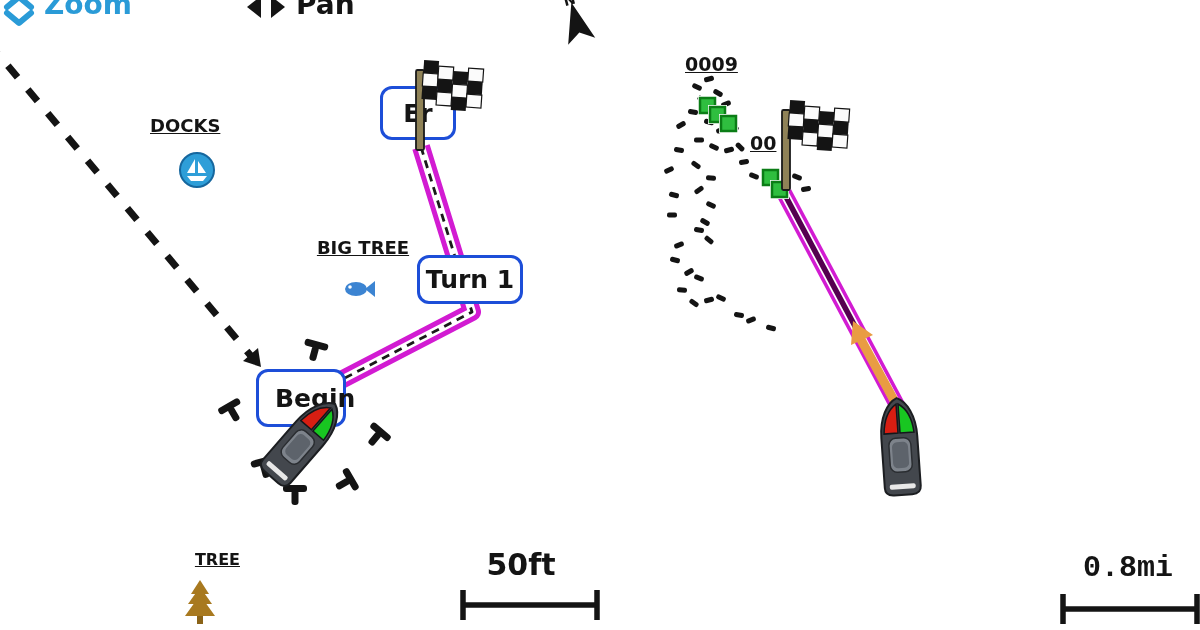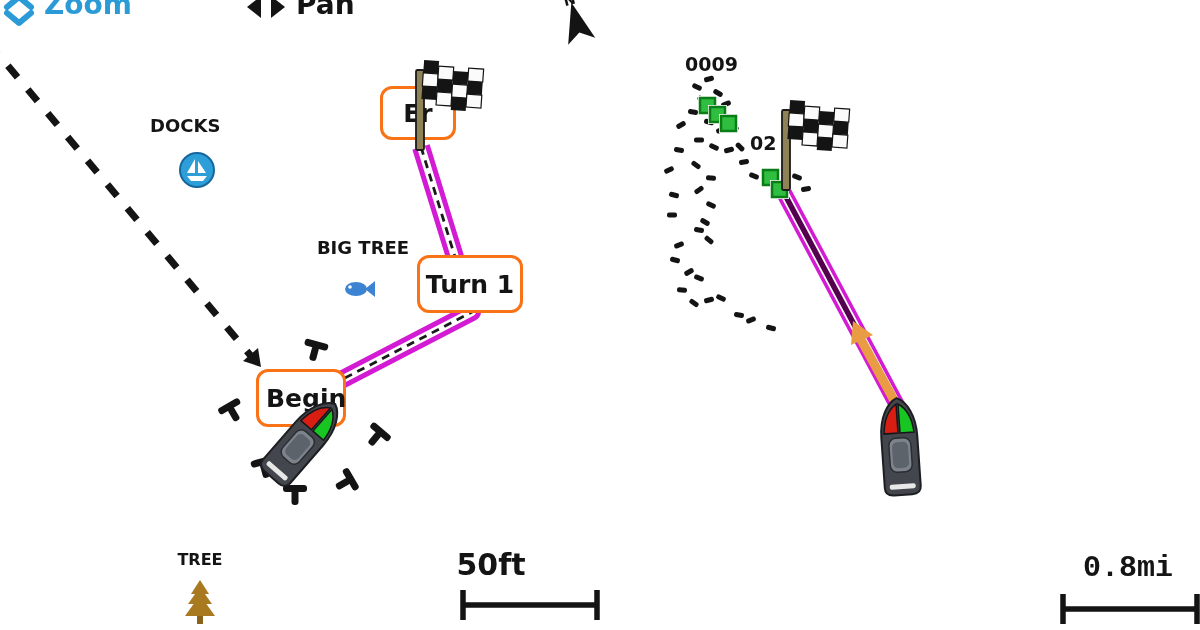--- a/index.html
+++ b/index.html
@@ -6,23 +6,23 @@
   .screen{
     position:relative;width:1200px;height:630px;background:#FFFFFF;
     overflow:hidden;font-family:"DejaVu Sans","Liberation Sans",sans-serif;
     font-weight:700;color:#141414;
   }
   .panel{position:absolute;top:0;width:600px;height:630px;}
   #panel-left{left:0;}
   #panel-right{left:600px;}
   .abs{position:absolute;}
   .base-svg{position:absolute;left:0;top:0;}
-  .map-label{position:absolute;white-space:nowrap;line-height:1.1;}
+  .map-label{position:absolute;white-space:nowrap;line-height:1.1;text-decoration:underline;}
   .wp-box{
-    position:absolute;background:#FFFFFF;border:3px solid #f97316;border-radius:12px;
+    position:absolute;background:#FFFFFF;border:3px solid #1d4ed8;border-radius:12px;
     display:flex;align-items:center;justify-content:center;font-size:25px;box-sizing:border-box;
   }
   .ctrl{position:absolute;display:flex;align-items:flex-start;}
   .ctrl-label{font-size:28px;line-height:1;}
   .blue{color:#2A9BD7;}
   .scale-label{position:absolute;font-size:30px;text-align:center;}
   svg{overflow:visible;}
 </style>
 </head>
 <body>
@@ -105,35 +105,35 @@
         </g>
       <use href="#sym-dock" id="dock-icon" transform="translate(197,170)"></use>
       <use href="#sym-fish" id="fish-icon" transform="translate(356,289)"></use>
       <use href="#sym-tree" id="tree-icon" transform="translate(200,602)"></use>
     </svg>
 
     <div class="map-label" style="left:150px;top:116px;width:94px;text-align:left;font-size:18px;">DOCKS</div>
 
     <div class="map-label" style="left:300px;top:238px;width:126px;text-align:center;font-size:18px;">BIG TREE</div>
 
-    <div class="map-label" style="left:160px;top:551px;width:80px;text-align:center;font-size:16px;">TREE</div>
+    <div class="map-label" style="left:160px;top:551px;width:80px;text-align:right;font-size:16px;">TREE</div>
 
     <div class="wp-box" style="left:380px;top:86px;width:76px;height:54px;">
       <span>Er</span>
     </div>
 
     <svg class="abs" id="flag-left" width="90" height="110" viewBox="0 0 90 110" style="left: 400px; top: 46px;">
       <use href="#sym-flag"></use>
     </svg>
 
-    <div class="wp-box" style="left:417px;top:255px;width:106px;height:58px;">
+    <div class="wp-box" style="left:417px;top:255px;width:106px;height:49px;">
       <span>Turn 1</span>
     </div>
 
-    <div class="wp-box" style="left:256px;top:369px;width:90px;height:58px;justify-content:flex-start;padding-left:7px;">
+    <div class="wp-box" style="left:256px;top:369px;width:90px;height:58px;justify-content:flex-start;padding-left:16px;">
       <span>Begin</span>
     </div>
 
     <svg class="abs" id="boat-left" width="130" height="130" viewBox="0 0 130 130" style="left: 238px; top: 376px;">
       <g id="boat-left-rot" transform="rotate(41 65 65)">
           <use href="#sym-boat" transform="translate(42,15)"></use>
         </g>
     </svg>
 
     <div class="ctrl" style="left:2px;top:-9px;gap:8px;">
@@ -152,21 +152,21 @@
       <span class="ctrl-label">Pan</span>
     </div>
 
     <svg class="abs" style="left:552px;top:-10px;" width="48" height="58" viewBox="0 0 48 58">
       <g transform="rotate(-15 24 30)">
         <polygon points="24,12 38,52 24,43 10,52" fill="#141414"></polygon>
         <text x="17" y="14" font-size="14" font-weight="700" fill="#141414" font-family="DejaVu Sans, sans-serif">N</text>
       </g>
     </svg>
 
-    <div class="scale-label" style="left:431px;top:547px;width:120px;text-align:center;">50ft</div>
+    <div class="scale-label" style="left:461px;top:547px;width:120px;text-align:center;">50ft</div>
     <svg class="abs" style="left:460px;top:588px;" width="140" height="34" viewBox="0 0 140 34">
       <path d="M3 2 V32 M3 17 H137 M137 2 V32" fill="none" stroke="#141414" stroke-width="5.5"></path>
     </svg>
   </div>
 
   <div class="panel" id="panel-right">
 
     <svg class="base-svg" width="600" height="630" viewBox="0 0 600 630">
       <g id="right-dots-group">
           <use href="#sym-trackdot" transform="translate(97,87) rotate(25)"></use>
@@ -221,21 +221,21 @@
           <use href="#sym-wpsquare" transform="translate(121,116) rotate(0)"></use>
         </g>
       <g id="wp-stack-flag-group">
           <use href="#sym-wpsquare" transform="translate(163,170) rotate(0)"></use>
           <use href="#sym-wpsquare" transform="translate(172,182) rotate(0)"></use>
         </g>
     </svg>
 
     <div class="map-label" style="left:85px;top:54px;font-size:19px;">0009</div>
 
-    <div class="map-label" style="left:150px;top:133px;font-size:19px;">02</div>
+    <div class="map-label" style="left:150px;top:133px;font-size:19px;">00</div>
 
     <svg class="abs" id="flag-right" width="90" height="110" viewBox="0 0 90 110" style="left: 166px; top: 86px;">
       <use href="#sym-flag"></use>
     </svg>
 
     <svg class="abs" id="boat-right" width="130" height="130" viewBox="0 0 130 130" style="left: 235px; top: 382px;">
       <g id="boat-right-rot" transform="rotate(-4 65 65)">
           <use href="#sym-boat" transform="translate(42,15)"></use>
         </g>
     </svg>

